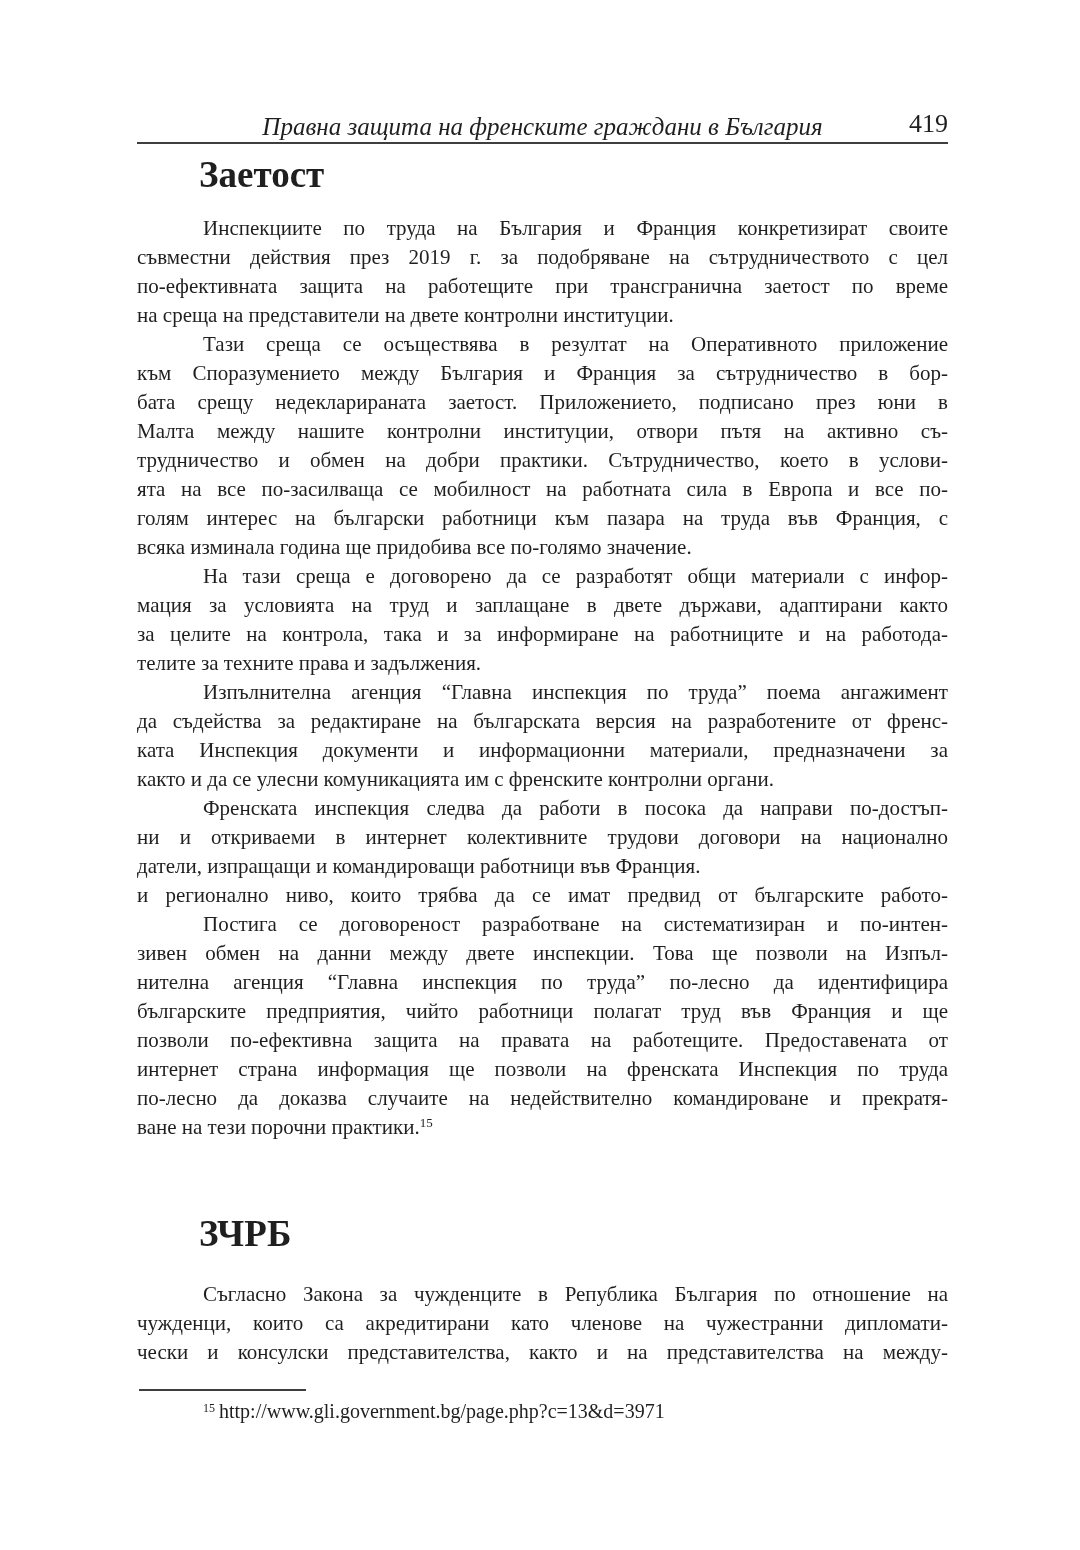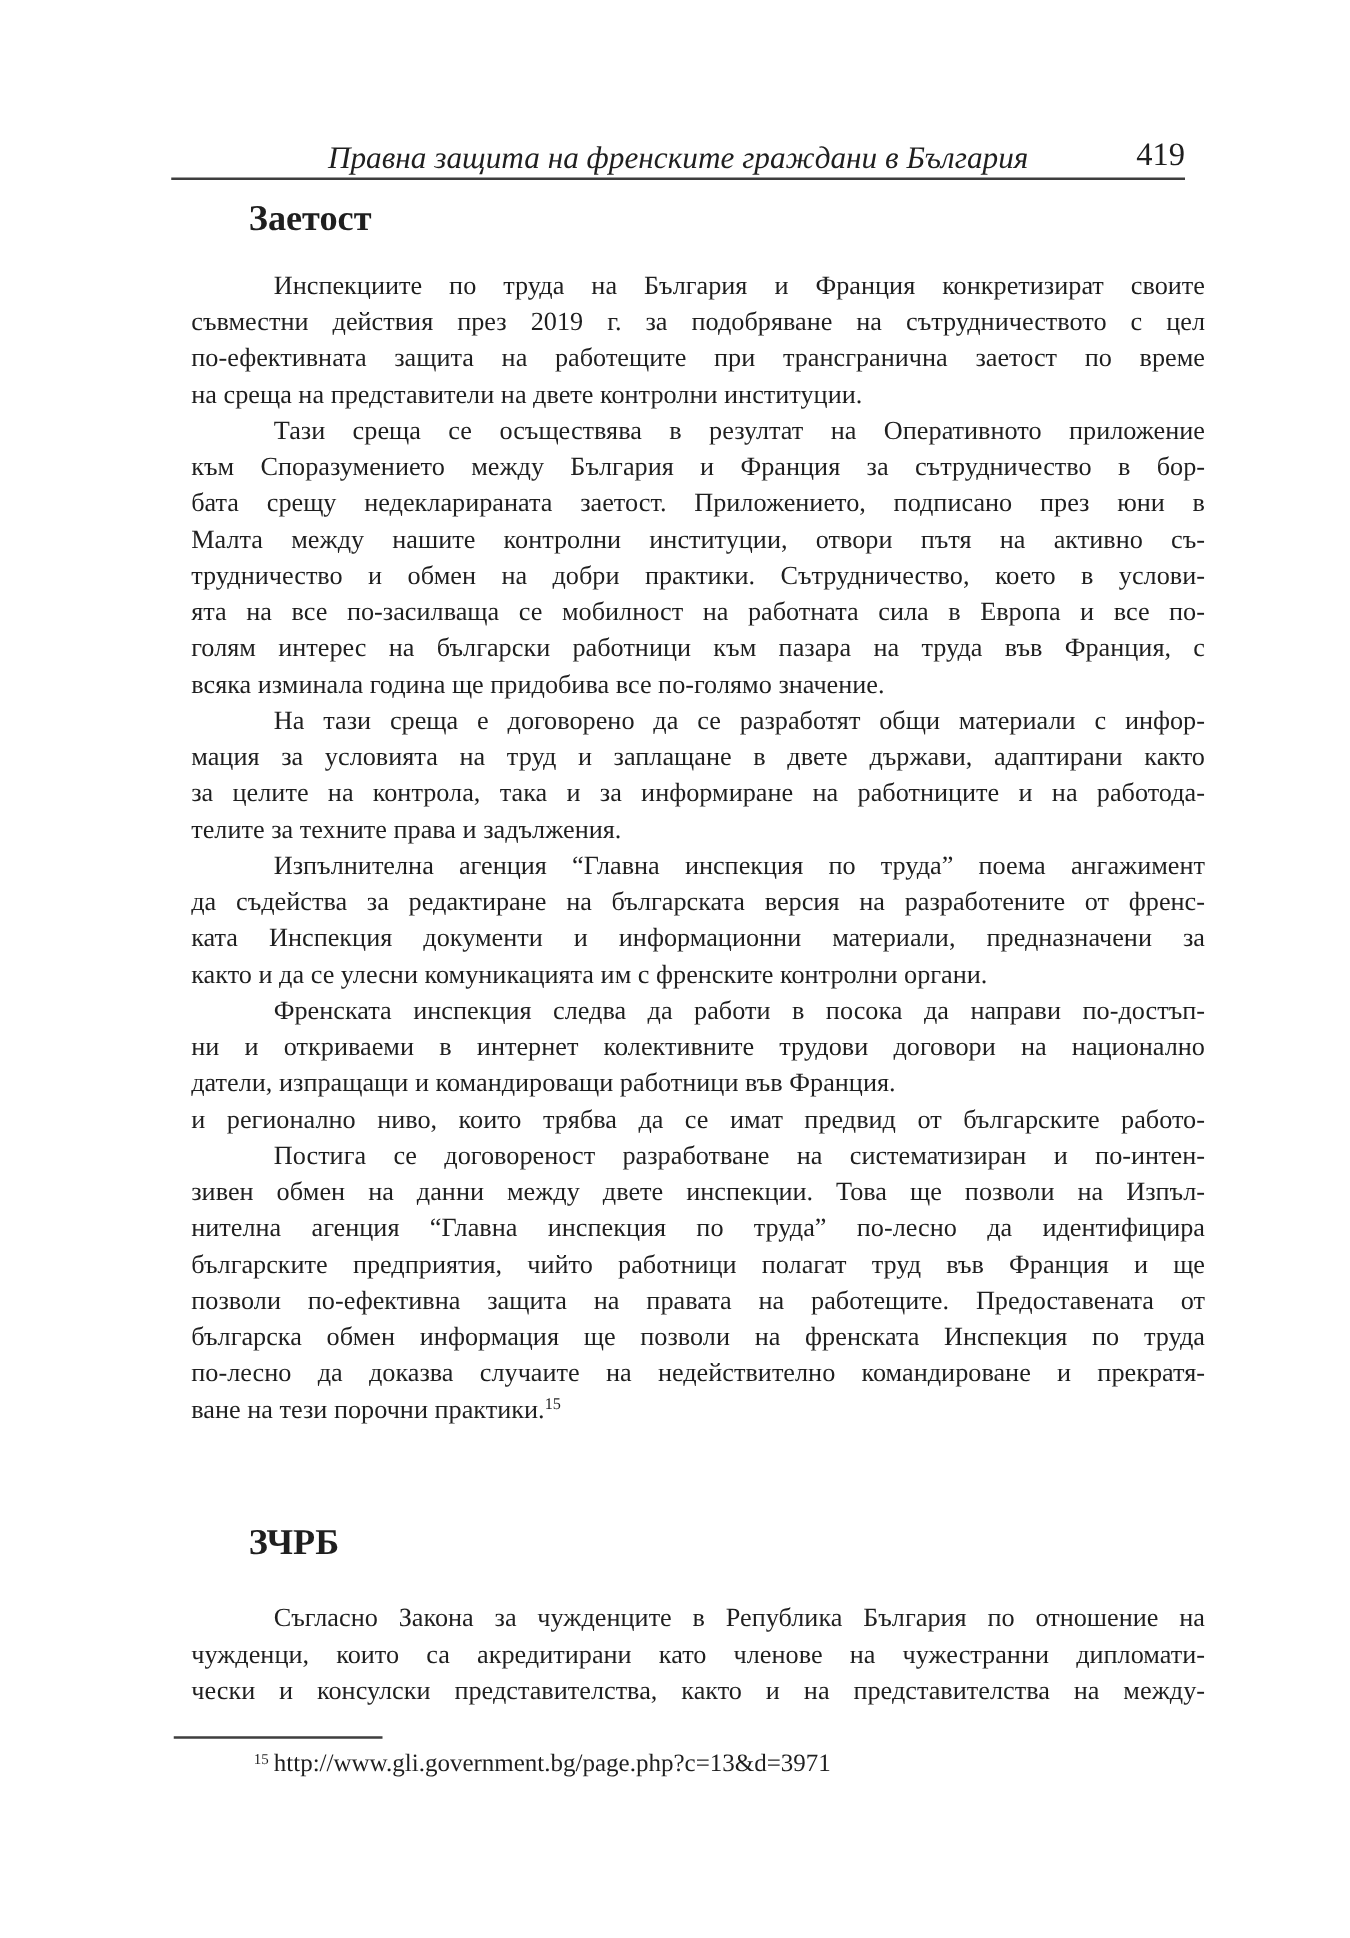--- a/index.html
+++ b/index.html
@@ -41,33 +41,32 @@
     height: 2px;
     background: #3e3e3e;
   }
   h1.heading {
     position: absolute;
     left: 137px;
     width: 811px;
     margin: 0;
     padding-left: 62px;
     box-sizing: border-box;
-    font-size: 29px;
+    font-size: 37px;
     line-height: 36px;
     font-weight: 700;
   }
   #heading-0 { top: 157px; }
   #heading-1 { top: 1216px; }
   .paragraphs {
     position: absolute;
     left: 137px;
     width: 811px;
     font-size: 21px;
     line-height: 29px;
-    margin-left: 16px;
   }
   #paras-0 { top: 214px; }
   #paras-1 { top: 1280px; }
   .para { margin: 0; }
   .line { text-align: justify; text-align-last: justify; }
   .line.lastline { text-align-last: left; }
   .line.first { text-indent: 66px; }
   sup.supnum {
     font-size: 13px;
     line-height: 0;
@@ -147,21 +146,21 @@
             <div class="line">ни и откриваеми в интернет колективните трудови договори на национално</div>
             <div class="line lastline">датели, изпращащи и командироващи работници във Франция.</div>
             <div class="line">и регионално ниво, които трябва да се имат предвид от българските работо-</div>
           </div>
           <div class="para">
             <div class="line first">Постига се договореност разработване на систематизиран и по-интен-</div>
             <div class="line">зивен обмен на данни между двете инспекции. Това ще позволи на Изпъл-</div>
             <div class="line">нителна агенция “Главна инспекция по труда” по-лесно да идентифицира</div>
             <div class="line">българските предприятия, чийто работници полагат труд във Франция и ще</div>
             <div class="line">позволи по-ефективна защита на правата на работещите. Предоставената от</div>
-            <div class="line">българска обмен информация ще позволи на френската Инспекция по труда</div>
+            <div class="line">интернет страна информация ще позволи на френската Инспекция по труда</div>
             <div class="line">по-лесно да доказва случаите на недействително командироване и прекратя-</div>
             <div class="line lastline">ване на тези порочни практики.<sup class="supnum">15</sup></div>
           </div>
         </div>
     </section>
 
     <section>
       <h1 class="heading" id="heading-1">ЗЧРБ</h1>
       <div class="paragraphs" id="paras-1">
           <div class="para">

